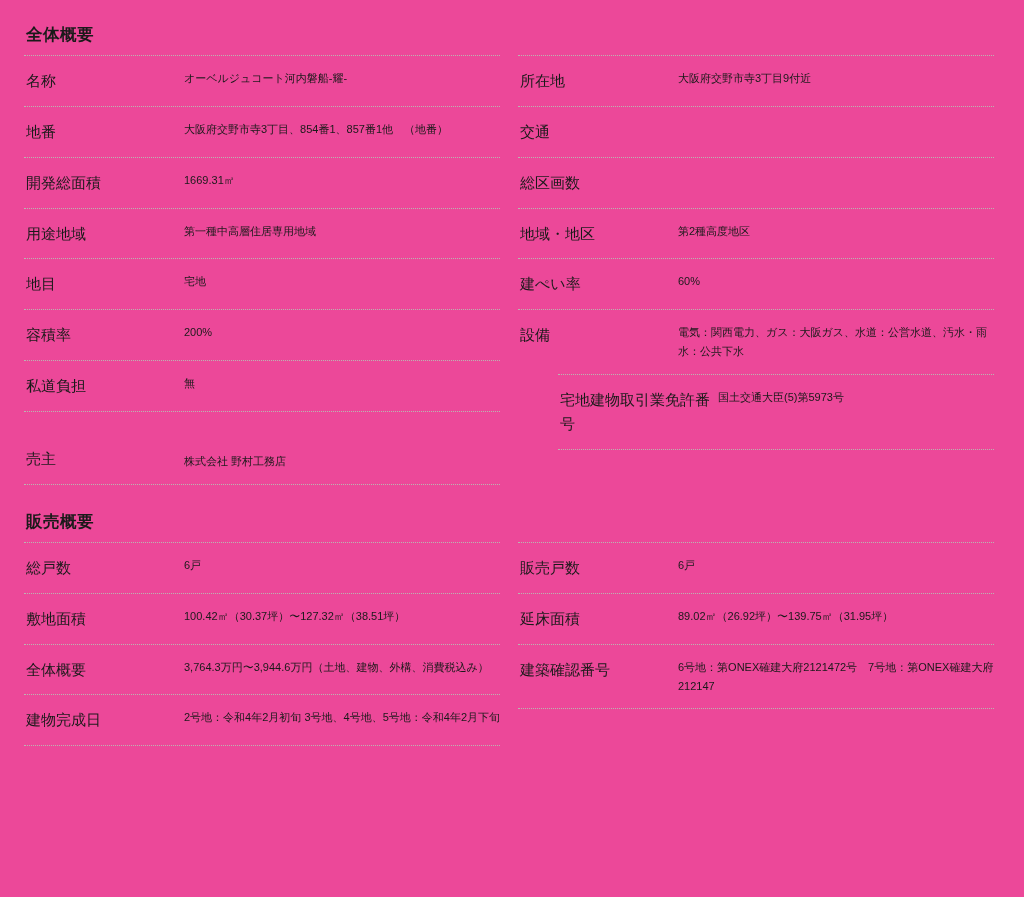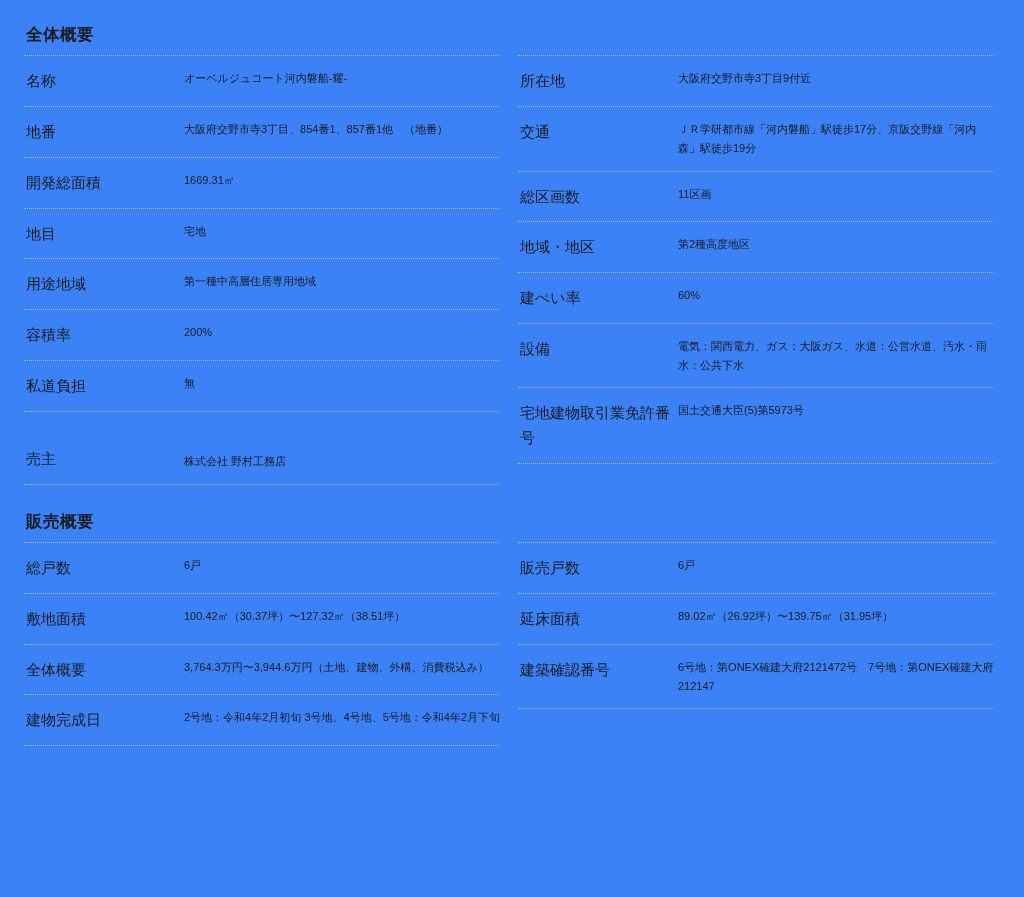--- a/index.html
+++ b/index.html
@@ -12,21 +12,21 @@
     height: 897px;
     font-family: "Liberation Sans", "DejaVu Sans", sans-serif;
     color: #1a1a1a;
     -webkit-font-smoothing: antialiased;
   }
   .page {
     width: 1024px;
     height: 897px;
     box-sizing: border-box;
     padding: 18px 30px 0 24px;
-    background: #3b82f6;
+    background: #ec4899;
     position: relative;
   }
   .section {
     margin-bottom: 10px;
   }
   .section-title {
     font-size: 16.5px;
     font-weight: bold;
     letter-spacing: 0.5px;
     color: #1a1a1a;
@@ -95,26 +95,26 @@
         </div>
         <div class="row">
           <div class="label">地番</div>
           <div class="value">大阪府交野市寺3丁目、854番1、857番1他　（地番）</div>
         </div>
         <div class="row">
           <div class="label">開発総面積</div>
           <div class="value">1669.31㎡</div>
         </div>
         <div class="row">
+          <div class="label">用途地域</div>
+          <div class="value">第一種中高層住居専用地域</div>
+        </div>
+        <div class="row">
           <div class="label">地目</div>
           <div class="value">宅地</div>
-        </div>
-        <div class="row">
-          <div class="label">用途地域</div>
-          <div class="value">第一種中高層住居専用地域</div>
         </div>
         <div class="row">
           <div class="label">容積率</div>
           <div class="value">200%</div>
         </div>
         <div class="row">
           <div class="label">私道負担</div>
           <div class="value">無</div>
         </div>
         <div class="row last" style="min-height:74px;align-items:flex-end;">
@@ -123,39 +123,37 @@
         </div>
       </div>
 
       <div class="col right">
         <div class="row">
           <div class="label">所在地</div>
           <div class="value">大阪府交野市寺3丁目9付近</div>
         </div>
         <div class="row">
           <div class="label">交通</div>
-          <div class="value">ＪＲ学研都市線「河内磐船」駅徒歩17分、京阪交野線「河内森」駅徒歩19分</div>
         </div>
         <div class="row">
           <div class="label">総区画数</div>
-          <div class="value">11区画</div>
         </div>
         <div class="row">
           <div class="label">地域・地区</div>
           <div class="value">第2種高度地区</div>
         </div>
         <div class="row">
           <div class="label">建ぺい率</div>
           <div class="value">60%</div>
         </div>
         <div class="row">
           <div class="label">設備</div>
           <div class="value">電気：関西電力、ガス：大阪ガス、水道：公営水道、汚水・雨水：公共下水</div>
         </div>
-        <div class="row last" style="min-height:74px;">
+        <div class="row last" style="min-height:74px;margin-left:40px;">
           <div class="label">宅地建物取引業免許番号</div>
           <div class="value">国土交通大臣(5)第5973号</div>
         </div>
       </div>
 
     </div>
   </div>
 
   <div class="section sales">
     <div class="section-title">販売概要</div>

